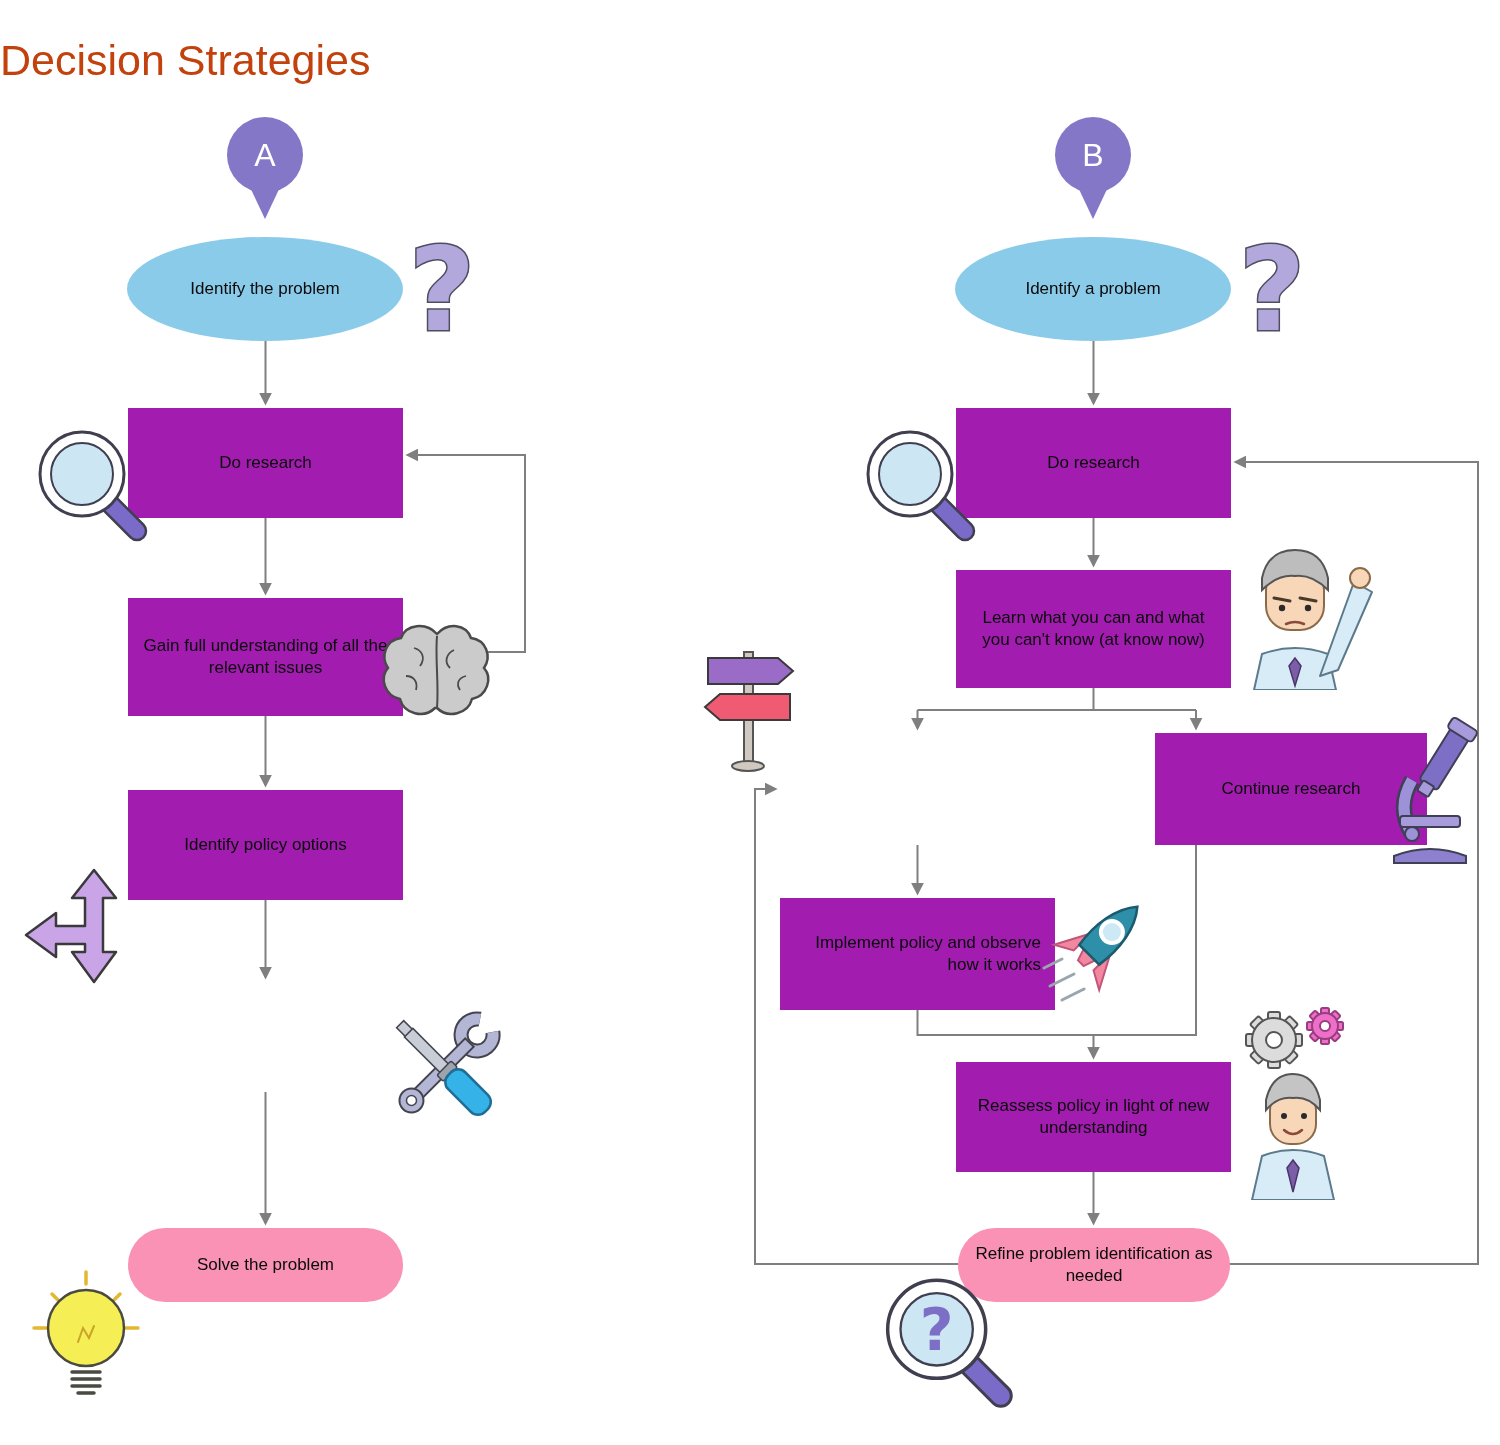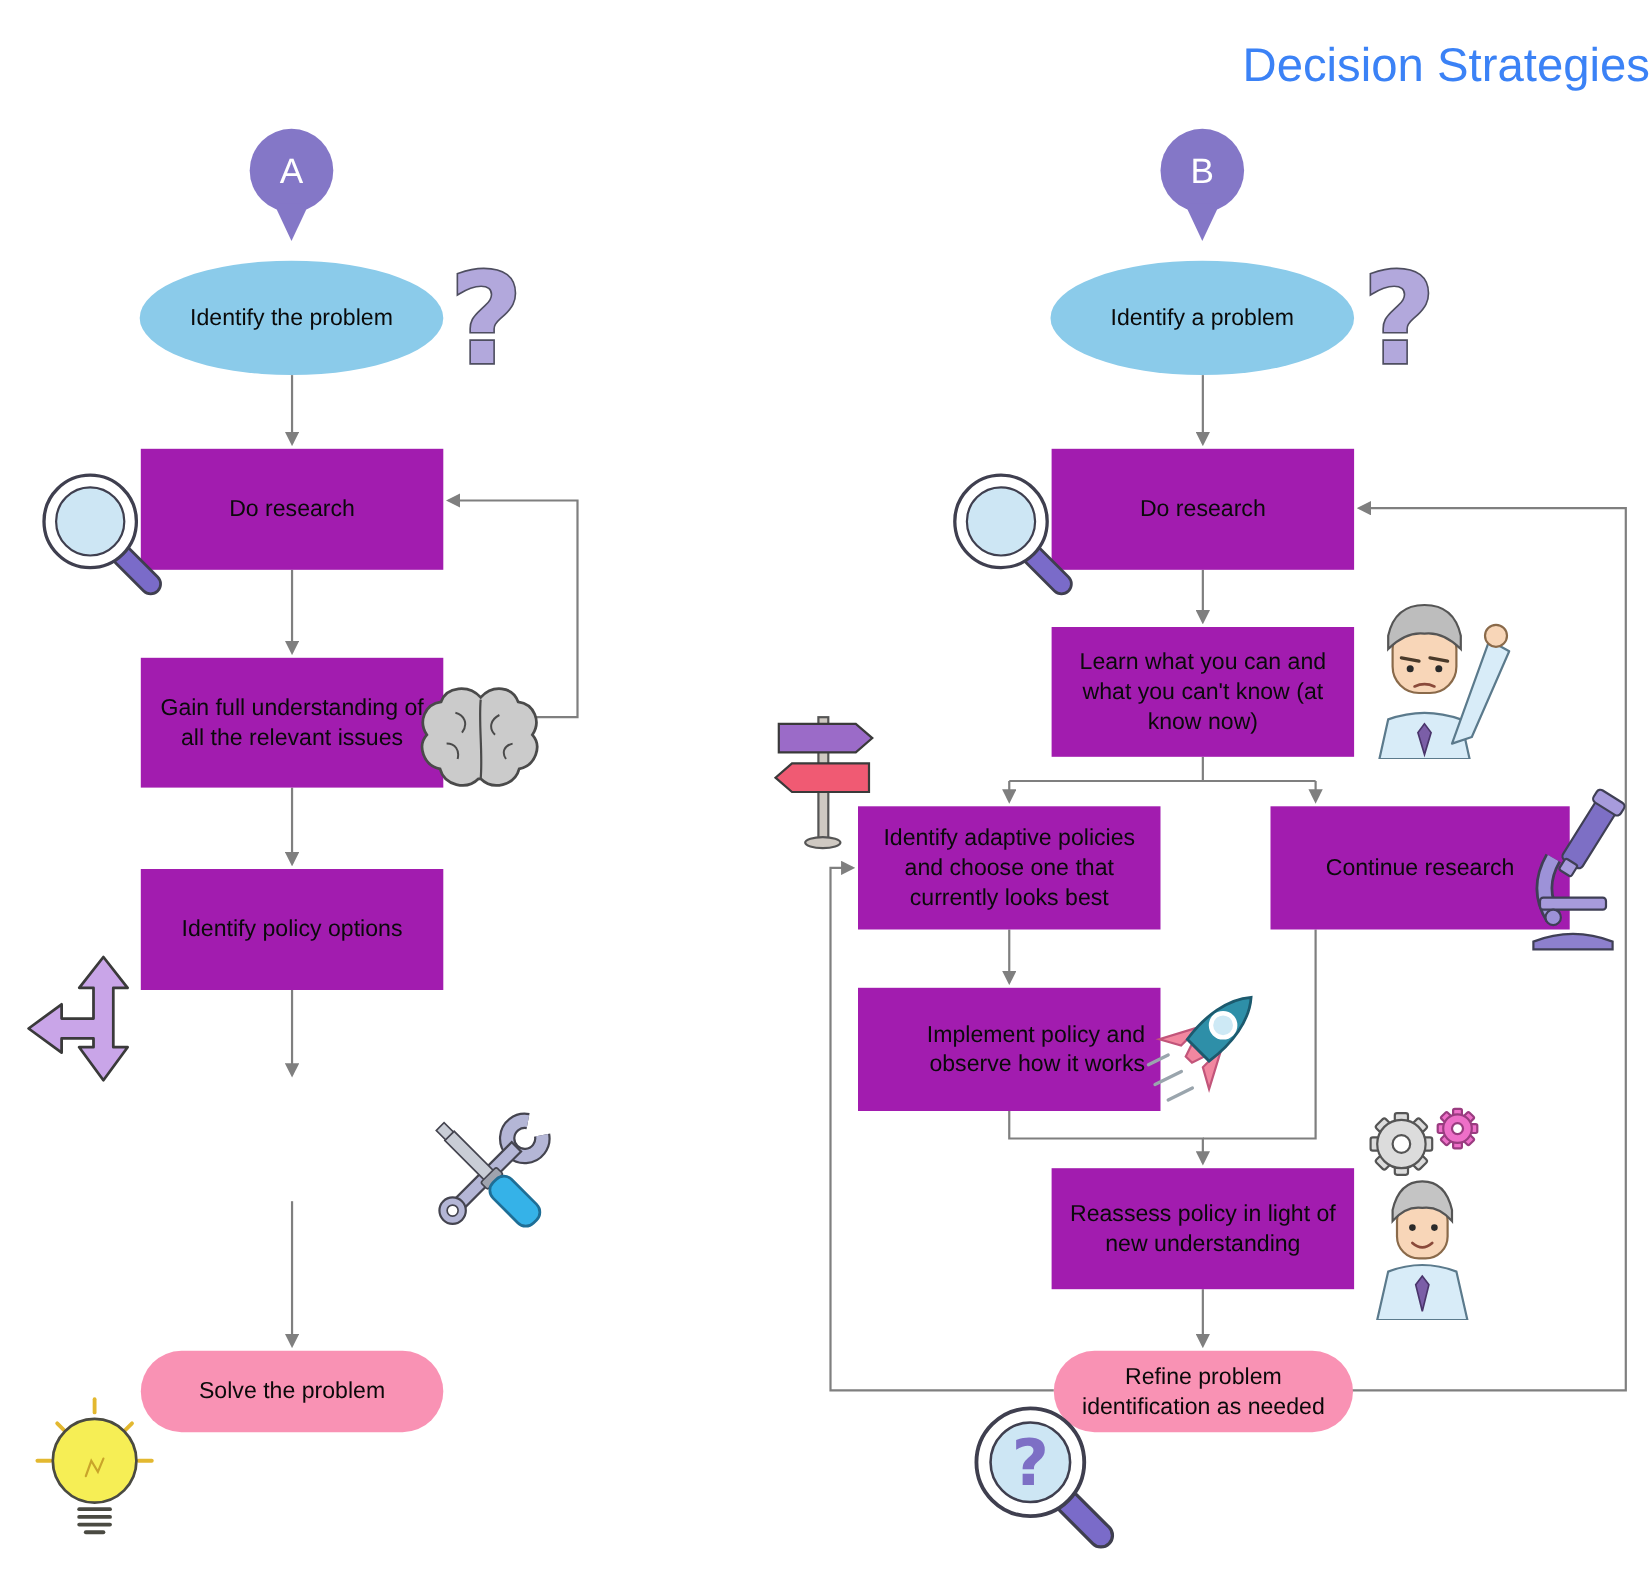--- a/index.html
+++ b/index.html
@@ -1,22 +1,22 @@
 <!DOCTYPE html>
 <html><head>
 <meta charset="utf-8">
 <style>
   * { margin:0; padding:0; box-sizing:border-box; }
   html,body { background:#ffffff; }
   .canvas { position:relative; width:1500px; height:1445px; background:#fff;
             font-family:"Liberation Sans","DejaVu Sans",sans-serif; overflow:hidden; }
-  .title { position:absolute; left:0; top:36px; width:100%; text-align:right;
-           font-size:43px; color:#3b82f6; z-index:3; }
+  .title { position:absolute; left:0; top:36px; width:100%; text-align:left;
+           font-size:43px; color:#c2410c; z-index:3; }
   .node { position:absolute; display:flex; align-items:center; justify-content:center;
-          text-align:center; font-size:21px; line-height:1.3; color:#0a0a0a;
+          text-align:center; font-size:17px; line-height:1.3; color:#0a0a0a;
           padding:6px 14px; z-index:3; }
   .process   { background:#a21caf; }
   .start     { background:#8BCBEA; border-radius:50%; padding:6px 26px; }
   .terminator{ background:#F992B4; border-radius:38px; }
   .pin { position:absolute; width:76px; z-index:3; }
   .pin-circle { width:76px; height:76px; border-radius:50%; background:#8477C7;
                 display:flex; align-items:center; justify-content:center;
                 color:#fff; font-size:32px; }
   .pin-tail { width:0; height:0; margin:-8px auto 0;
               border-left:16px solid transparent; border-right:16px solid transparent;
@@ -99,23 +99,20 @@
   </div>
   <div class="node start" style="left:955px;top:237px;width:276px;height:104px;">
     <span>Identify a problem</span>
   </div>
   <div class="node process" style="left:956px;top:408px;width:275px;height:110px;">
     <span>Do research</span>
   </div>
   <div class="node process" style="left:956px;top:570px;width:275px;height:118px;">
     <span>Learn what you can and what you can't know (at know now)</span>
   </div>
-  <div class="node process" style="left:780px;top:733px;width:275px;height:112px;">
-    <span>Identify adaptive policies and choose one that currently looks best</span>
-  </div>
   <div class="node process" style="left:1130px;top:733px;width:272px;height:112px;margin-left:25px;">
     <span>Continue research</span>
   </div>
   <div class="node process" style="left:780px;top:898px;width:275px;height:112px;text-align:right;">
     <span>Implement policy and observe how it works</span>
   </div>
   <div class="node process" style="left:956px;top:1062px;width:275px;height:110px;">
     <span>Reassess policy in light of new understanding</span>
   </div>
   <div class="node terminator" style="left:958px;top:1228px;width:272px;height:74px;">

